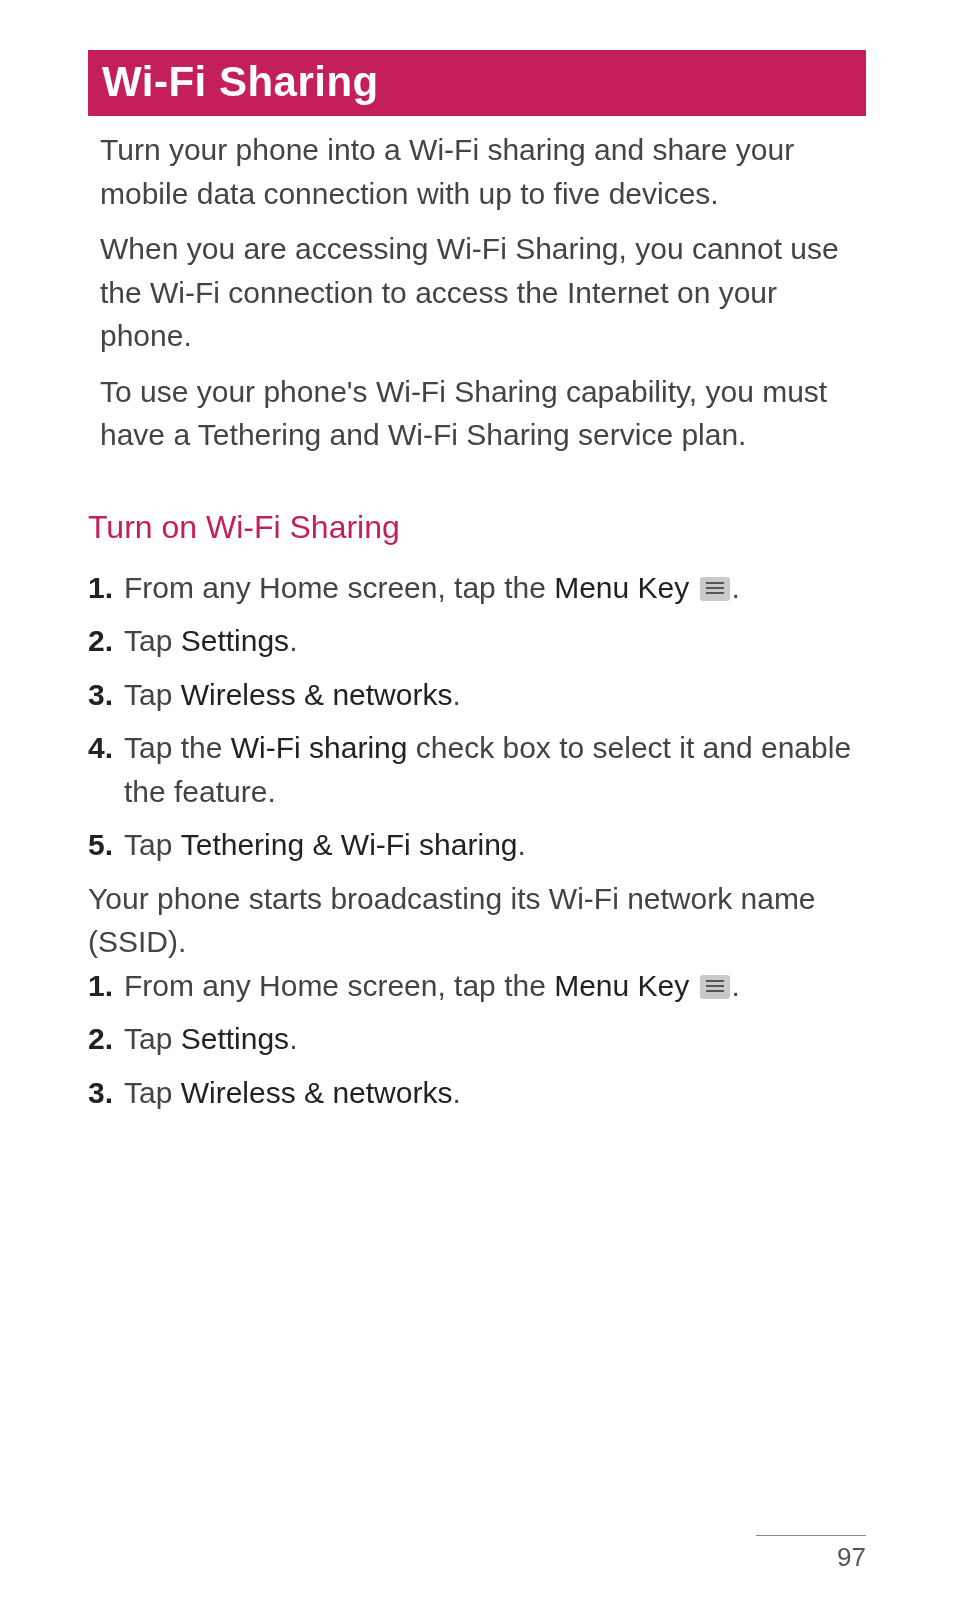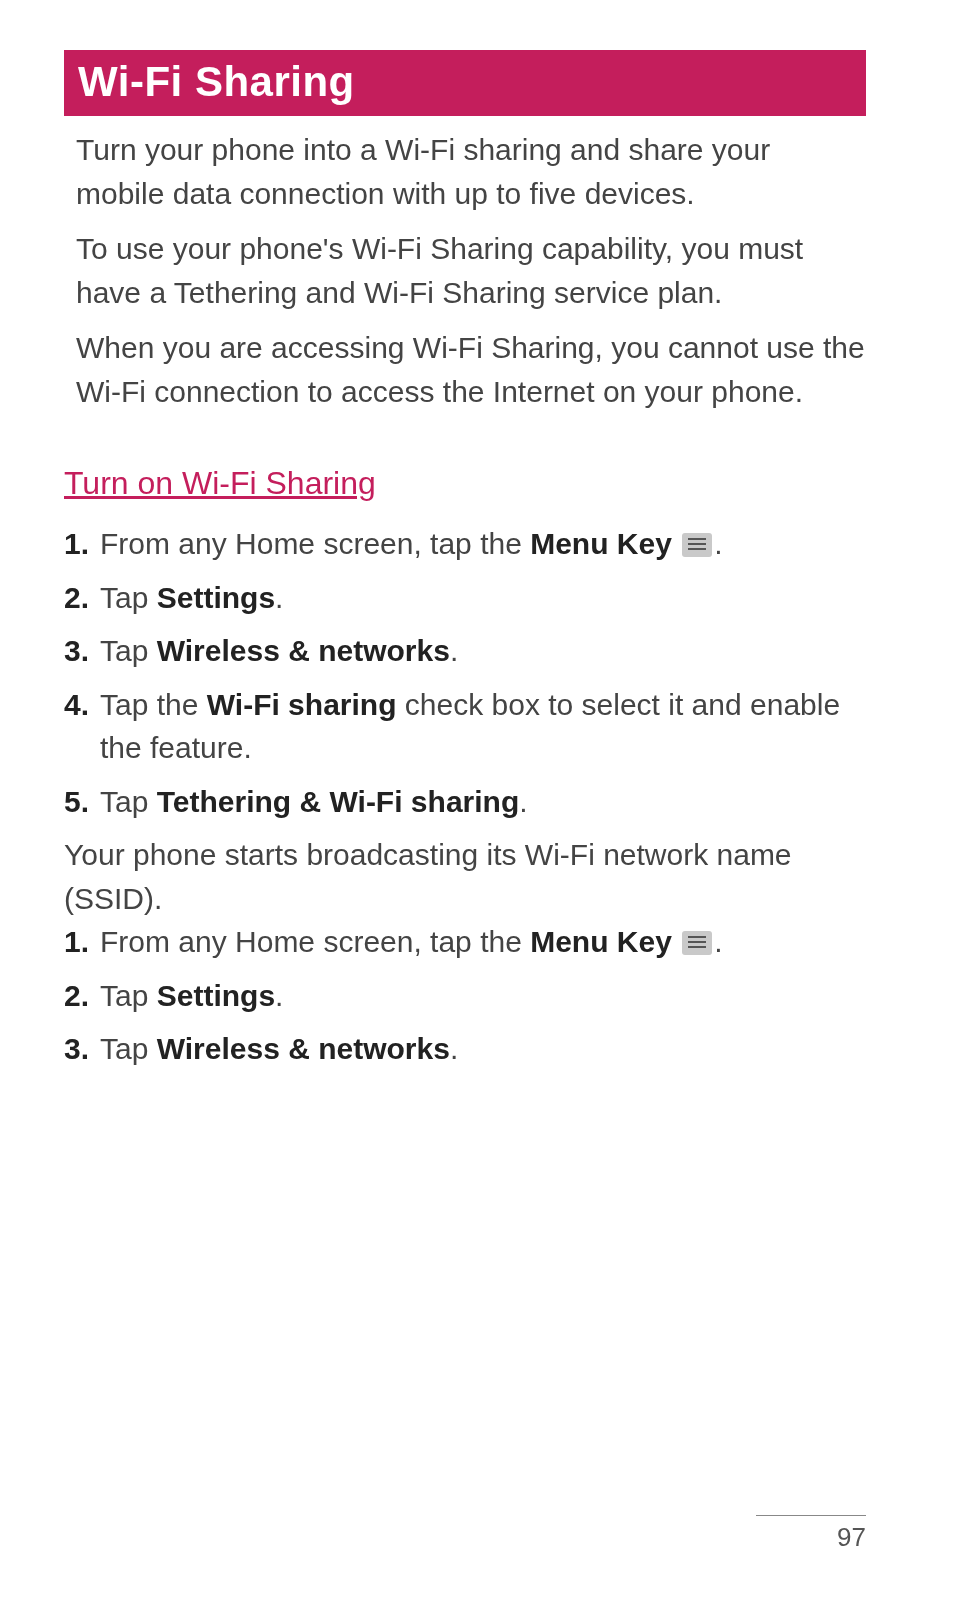--- a/index.html
+++ b/index.html
@@ -6,21 +6,21 @@
     margin: 0;
     padding: 0;
     font-family: "Helvetica Neue", Helvetica, Arial, sans-serif;
     background: #fff;
     width: 954px;
     height: 1621px;
     position: relative;
     color: #3a3a3a;
   }
   .page {
-    padding: 50px 88px 0 64px;
+    padding: 50px 88px 0 88px;
     box-sizing: border-box;
   }
   .title-bar {
     background: #c41e5c;
     color: #fff;
     font-size: 42px;
     font-weight: 600;
     padding: 8px 14px 10px 14px;
     letter-spacing: 0.5px;
   }
@@ -30,21 +30,20 @@
     line-height: 1.45;
     color: #444;
     font-weight: 300;
   }
   .section-h {
     color: #c41e5c;
     font-size: 32px;
     font-weight: 500;
     margin-top: 52px;
     margin-bottom: 20px;
-    text-decoration: underline;
   }
   ol.steps {
     list-style: none;
     padding: 0;
     margin: 0;
     counter-reset: step;
   }
   ol.steps > li {
     counter-increment: step;
     font-size: 30px;
@@ -61,21 +60,21 @@
     top: 0;
     font-weight: 700;
     color: #222;
   }
   ol.steps > li:nth-child(1)::before { content: "1."; }
   ol.steps > li:nth-child(2)::before { content: "2."; }
   ol.steps > li:nth-child(3)::before { content: "3."; }
   ol.steps > li:nth-child(4)::before { content: "4."; }
   ol.steps > li:nth-child(5)::before { content: "5."; }
   ol.steps > li:nth-child(6)::before { content: "6."; }
-  .b { font-weight: 700; color:#222; }
+  .b { font-weight: 400; color:#222; }
   .after-list {
     font-size: 30px;
     line-height: 1.45;
     color: #444;
     font-weight: 400;
     margin-top: 6px;
   }
   .menu-icon {
     display: inline-block;
     width: 30px;
@@ -88,21 +87,21 @@
   }
   .menu-icon::before {
     content: "";
     position: absolute;
     left: 6px; right: 6px; top: 5px;
     height: 2px; background:#555;
     box-shadow: 0 5px 0 #555, 0 10px 0 #555;
   }
   .page-footer {
     position: absolute;
-    bottom: 68px;
+    bottom: 48px;
     right: 88px;
     font-size: 26px;
     color: #555;
     text-align: right;
   }
   .page-footer .rule {
     width: 110px;
     border-top: 1.5px solid #888;
     margin-bottom: 6px;
     margin-left: auto;
@@ -110,22 +109,22 @@
 </style>
 </head>
 <body>
 
 <div class="page">
 
   <div class="title-bar">Wi-Fi Sharing</div>
 
   <div class="intro">
     <p>Turn your phone into a Wi-Fi sharing and share your mobile data connection with up to five devices.</p>
+    <p>When you are accessing Wi-Fi Sharing, you cannot use the Wi-Fi connection to access the Internet on your phone.</p>
     <p>To use your phone's Wi-Fi Sharing capability, you must have a Tethering and Wi-Fi Sharing service plan.</p>
-    <p>When you are accessing Wi-Fi Sharing, you cannot use the Wi-Fi connection to access the Internet on your phone.</p>
   </div>
 
   <div class="section-h">Turn on Wi-Fi Sharing</div>
 
   <ol class="steps">
     <li>
       <span>From any Home screen, tap the </span><span class="b">Menu Key</span><span> </span><span class="menu-icon"></span><span>.</span>
     </li>
     <li>
       <span>Tap </span><span class="b">Settings</span><span>.</span>

